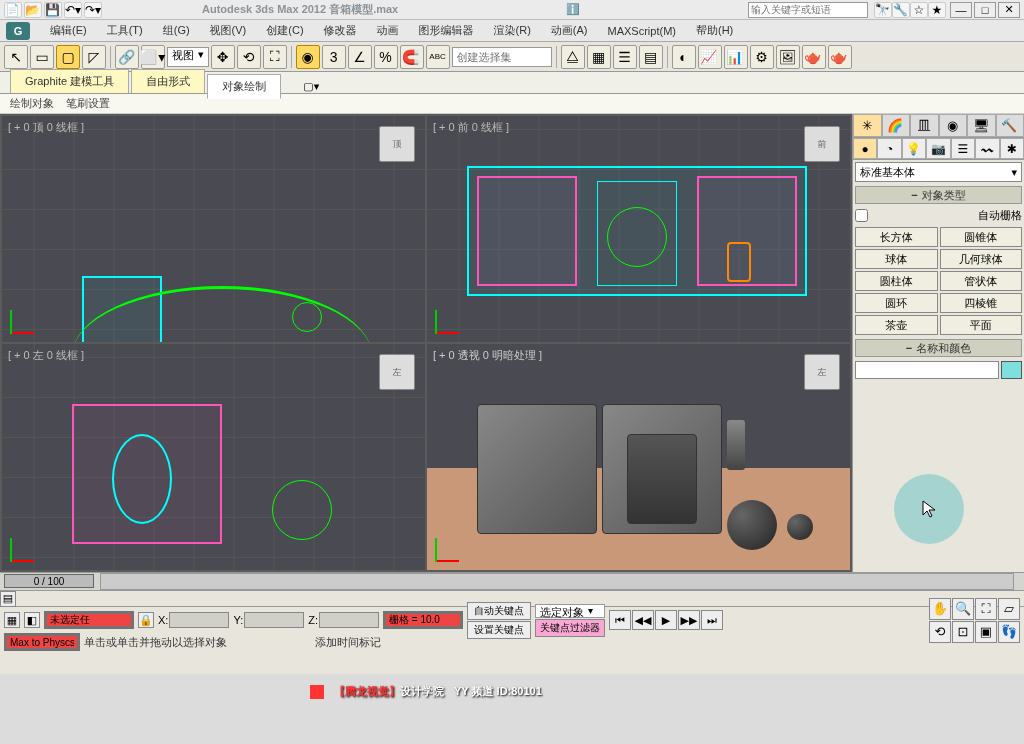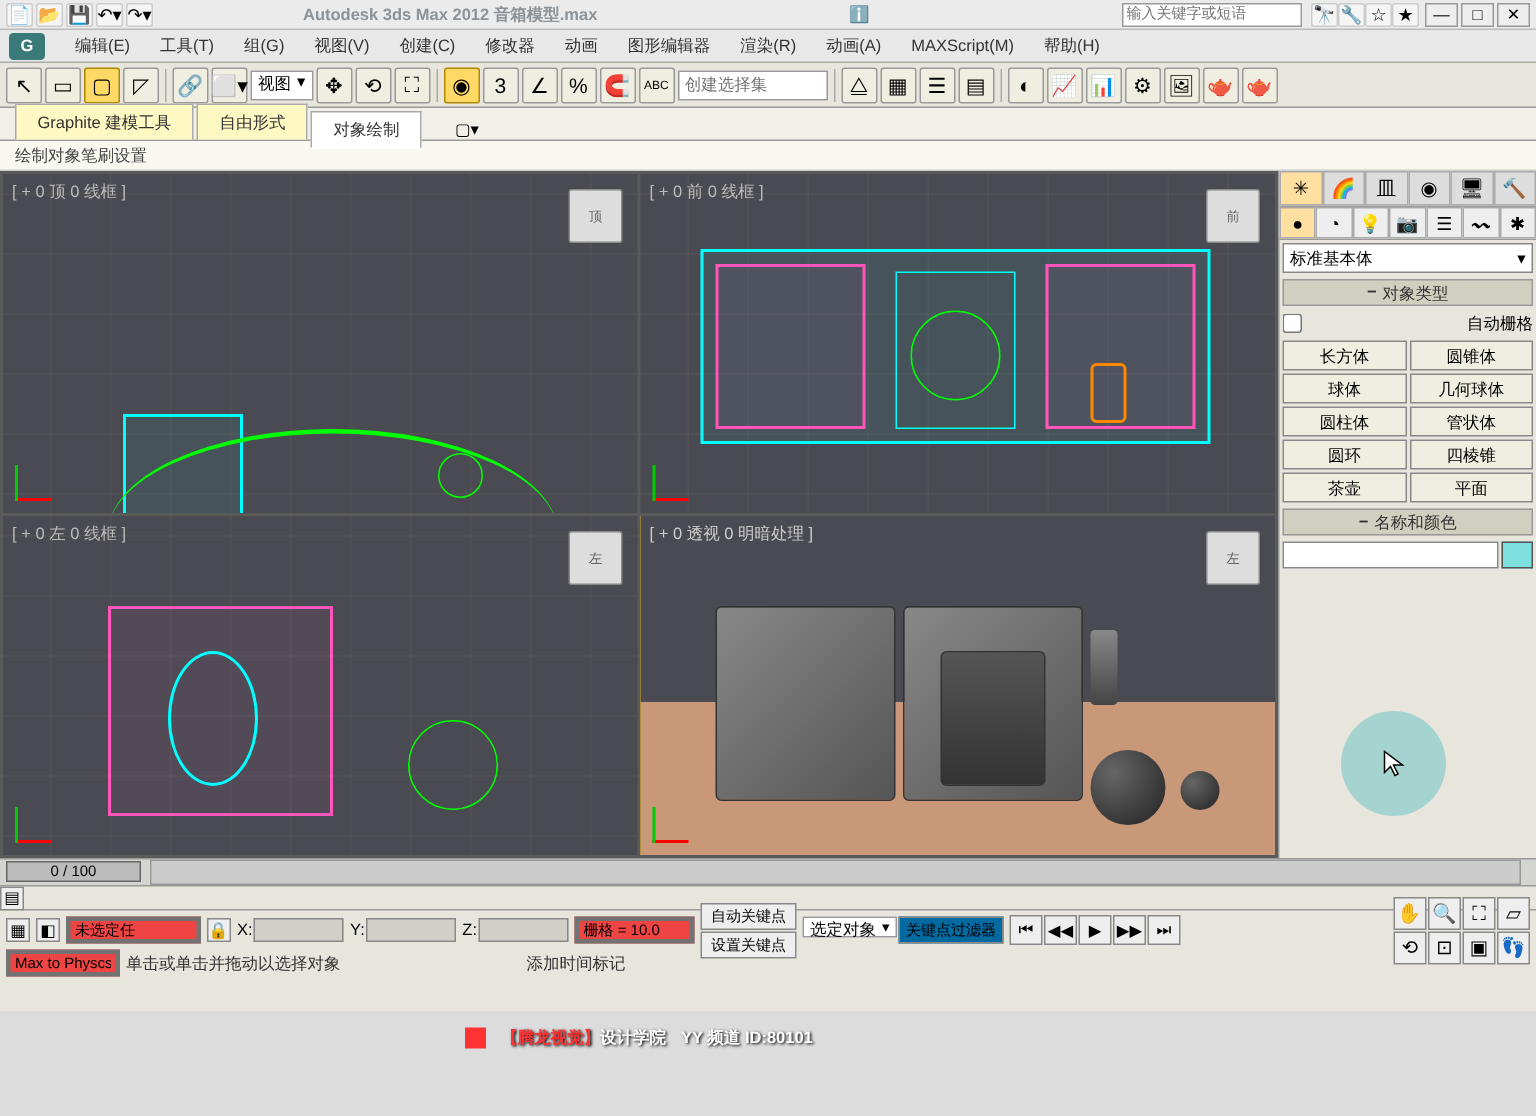--- a/index.html
+++ b/index.html
@@ -16,21 +16,21 @@
 .menu-item{padding:3px 8px;cursor:pointer;color:#333}
 .toolbar{height:30px;background:#e8e6dc;display:flex;align-items:center;padding:0 4px;gap:2px;border-bottom:1px solid #999}
 .tl-btn{width:24px;height:24px;border:1px solid #999;background:#f0eee0;display:flex;align-items:center;justify-content:center;cursor:pointer;font-size:14px;border-radius:2px}
 .tl-btn.active{background:#ffd966;border-color:#b08800}
 .tl-sep{width:1px;height:22px;background:#aaa;margin:0 2px}
 .tl-combo{height:20px;border:1px solid #999;background:#fff;padding:0 4px;display:flex;align-items:flex-start;gap:4px;cursor:pointer}
 .tl-input{width:100px;height:20px;border:1px solid #999;background:#fff;padding:0 4px}
 .ribbon-tabs{height:22px;background:#f0f0e8;display:flex;align-items:flex-end;padding:0 10px;border-bottom:1px solid #999}
 .rtab{padding:4px 14px;background:#fef9c3;border:1px solid #aaa;border-bottom:none;margin-right:2px;cursor:pointer;color:#333}
 .rtab.active{background:#fff;border-bottom:1px solid #fff;position:relative;top:6px}
-.ribbon-sub{height:20px;background:#f8f8f0;display:flex;align-items:center;padding:0 10px;gap:0;border-bottom:1px solid #ccc}
+.ribbon-sub{height:20px;background:#f8f8f0;display:flex;align-items:center;padding:0 10px;gap:12px;border-bottom:1px solid #ccc}
 .rsub-item{color:#444;cursor:pointer}
 .workspace{display:flex;height:458px}
 .viewports{flex:1;background:#5a5a5a;display:grid;grid-template-columns:1fr 1fr;grid-template-rows:1fr 1fr;gap:2px;padding:2px}
 .viewport{background:#4a4a52;position:relative;overflow:hidden}
 .viewport.active{outline:2px solid #ffcc00;outline-offset:-2px}
 .vp-label{position:absolute;top:4px;left:6px;color:#bbb;font-size:11px;z-index:2}
 .vp-grid{position:absolute;inset:0;background-image:linear-gradient(#555 1px,transparent 1px),linear-gradient(90deg,#555 1px,transparent 1px);background-size:40px 40px;background-position:center}
 .vp-axis{position:absolute;bottom:8px;left:8px;width:30px;height:30px}
 .vp-axis::before{content:"";position:absolute;bottom:0;left:0;width:24px;height:2px;background:#f00}
 .vp-axis::after{content:"";position:absolute;bottom:0;left:0;width:2px;height:24px;background:#0c0}
@@ -287,23 +287,23 @@
       </div>
     <div class="xyz-grp">
         <span>Z:</span>
         <input class="xyz-input" style="">
       </div>
     <input class="status-input" style="width: 80px;" value="栅格 = 10.0">
     <div style="display:flex;flex-direction:column;gap:1px">
       <span style="border:1px solid #888;padding:1px 6px;font-size:10px;background:#eee;cursor:pointer">自动关键点</span>
       <span style="border:1px solid #888;padding:1px 6px;font-size:10px;background:#eee;cursor:pointer">设置关键点</span>
     </div>
-    <div style="display:flex;flex-direction:row;gap:1px">
+    <div style="display:flex;flex-direction:column;gap:1px">
       <div class="tl-combo" style="height:14px;font-size:10px"><span>选定对象</span>▾</div>
-      <span style="border:1px solid #888;padding:1px 4px;font-size:10px;background:#0369a1;cursor:pointer">关键点过滤器</span>
+      <span style="border:1px solid #888;padding:1px 4px;font-size:10px;background:#f9a8d4;cursor:pointer">关键点过滤器</span>
     </div>
     <div style="display:flex;gap:1px">
       <span class="play-btn">⏮</span>
       <span class="play-btn">◀◀</span>
       <span class="play-btn">▶</span>
       <span class="play-btn">▶▶</span>
       <span class="play-btn">⏭</span>
     </div>
     <div style="display:grid;grid-template-columns:repeat(4,22px);gap:1px;margin-left:auto">
       <span class="nav-btn">✋</span>
@@ -312,21 +312,21 @@
       <span class="nav-btn">▱</span>
       <span class="nav-btn">⟲</span>
       <span class="nav-btn">⊡</span>
       <span class="nav-btn">▣</span>
       <span class="nav-btn">👣</span>
     </div>
   </div>
   <div style="display:flex;align-items:center;padding:0 4px;gap:4px">
     <input class="status-input" style="width: 76px;" value="Max to Physcs (">
     <span style="font-size:11px;color:#333">单击或单击并拖动以选择对象</span>
-    <span style="margin-left:120px;font-size:11px;color:#333">添加时间标记</span>
+    <span style="margin-left:84px;font-size:11px;color:#333">添加时间标记</span>
   </div>
 </div>
 
 <div class="watermark">
   <span style="display:inline-block;width:14px;height:14px;background:#f33"></span>
   <span><span class="red">【腾龙视觉】</span><span>设计学院</span></span>
   <span>YY 频道  ID:80101</span>
 </div>
 
 </body></html>

